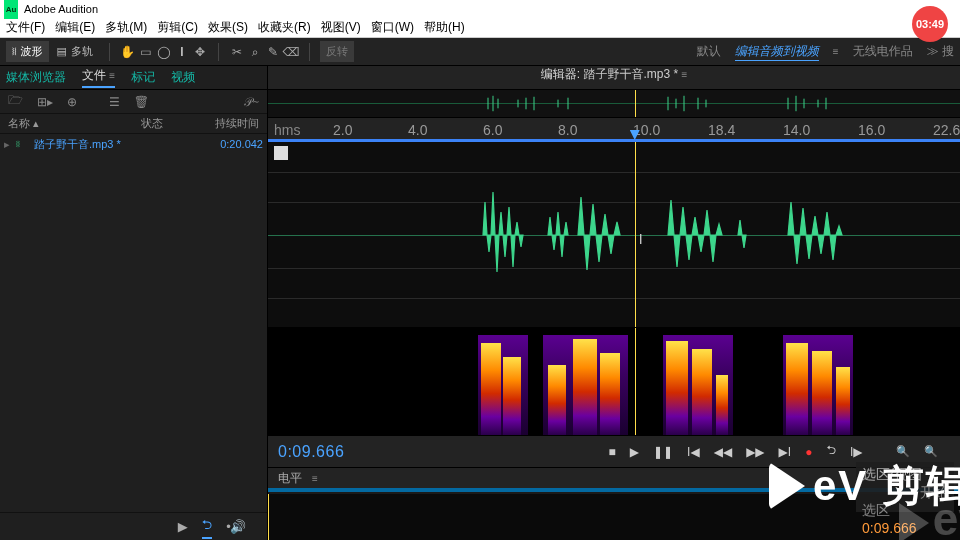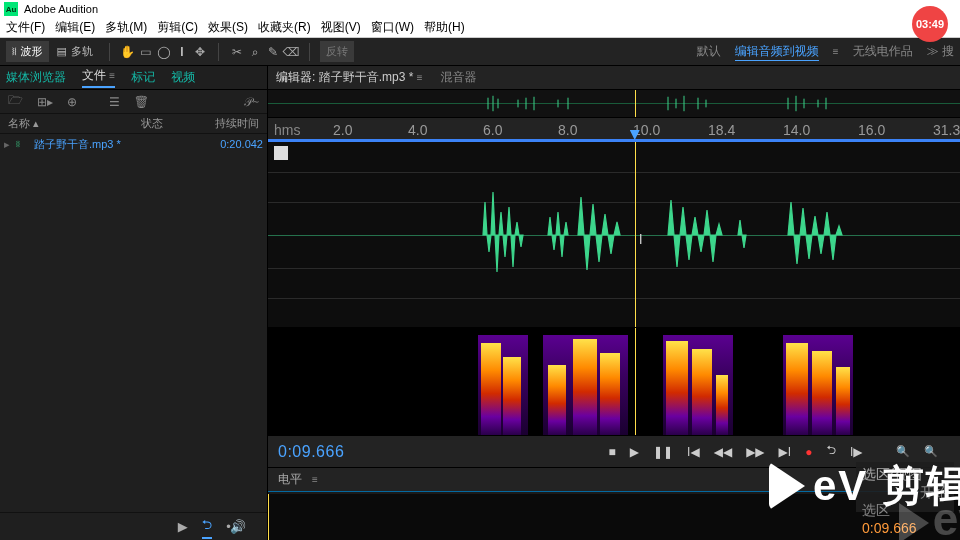--- a/index.html
+++ b/index.html
@@ -1,35 +1,35 @@
 <!DOCTYPE html>
 <html><head>
 <meta charset="utf-8">
 <style>
 * { margin: 0; padding: 0; box-sizing: border-box; font-family: "Segoe UI", Arial, sans-serif; user-select: none; }
 body { width: 960px; height: 540px; background: #1e1e1e; color: #ccc; font-size: 12px; overflow: hidden; position: relative; }
 
 
 .titlebar { height: 18px; background: #fff; color: #000; display: flex; align-items: center; padding-left: 4px; font-size: 11px; }
-.titlebar .logo { width: 14px; height: 14px; background: #00e676; display: inline-flex; align-items: center; justify-content: center; color: #003311; font-size: 8px; font-weight: bold; margin-right: 6px; }
+.titlebar .logo { width: 14px; height: 20px; background: #00e676; display: inline-flex; align-items: center; justify-content: center; color: #003311; font-size: 8px; font-weight: bold; margin-right: 6px; }
 
 
 .menubar { height: 20px; background: #fff; color: #000; display: flex; align-items: center; padding-left: 6px; font-size: 12px; gap: 10px; border-bottom: 1px solid #ccc; }
 .menubar span { cursor: default; }
 
 
 .toolbar { height: 28px; background: #232323; display: flex; align-items: center; border-bottom: 1px solid #000; padding: 0 6px; gap: 6px; }
 .tb-group { display: flex; align-items: center; gap: 2px; }
 .tb-btn { padding: 3px 6px; display: flex; align-items: center; gap: 4px; color: #bbb; font-size: 11px; }
 .tb-btn.active { background: #3a3a3a; color: #fff; }
 .tb-icon { width: 16px; height: 16px; display: flex; align-items: center; justify-content: center; color: #aaa; font-size: 12px; }
 .tb-sep { width: 1px; height: 18px; background: #444; margin: 0 4px; }
 .tb-right { margin-left: auto; display: flex; align-items: center; gap: 14px; }
 .tb-link { color: #888; font-size: 12px; }
-.tb-link.accent { color: #4aa3ff; border-bottom: 1px solid #4aa3ff; }
+.tb-link.accent { color: #4aa3ff; border-bottom: 1px solid #4aa3ff; font-style: italic; }
 
 
 .main { display: flex; height: 474px; }
 .left { width: 268px; background: #1f1f1f; display: flex; flex-direction: column; border-right: 1px solid #000; }
 .right { flex: 1; background: #1a1a1a; display: flex; flex-direction: column; }
 
 
 .panel-tabs { height: 24px; display: flex; align-items: center; border-bottom: 1px solid #000; padding: 0 6px; gap: 16px; }
 .ptab { color: #14b8a6; font-size: 12px; }
 .ptab.active { color: #ddd; border-bottom: 2px solid #4aa3ff; padding-bottom: 2px; }
@@ -51,21 +51,21 @@
 
 .left-bottom { margin-top: auto; }
 .play-mini { height: 28px; display: flex; align-items: center; justify-content: flex-end; padding-right: 20px; gap: 14px; border-top: 1px solid #111; }
 .play-mini .ic { color: #aaa; font-size: 13px; }
 .play-mini .ic.accent { color: #4aa3ff; }
 .left-tabs2 { height: 28px; display: flex; align-items: center; padding: 0 10px; gap: 20px; border-top: 1px solid #000; }
 .left-tabs2 .t { color: #888; }
 .left-tabs2 .t.active { color: #ccc; border-bottom: 2px solid #4aa3ff; padding-bottom: 3px; }
 
 
-.editor-tabs { height: 24px; display: flex; align-items: center; padding: 0 8px; gap: 18px; border-bottom: 1px solid #000; background: #232323; }
+.editor-tabs { height: 24px; display: flex; align-items: center; padding: 0 8px; gap: 18px; border-bottom: 1px solid #000; background: #232323; flex-direction: column; }
 .etab { color: #888; font-size: 12px; }
 .etab.active { color: #ddd; }
 .etab .fname { color: #ccc; }
 
 
 .overview { height: 28px; background: #111; position: relative; border-bottom: 1px solid #000; }
 .overview svg { width: 100%; height: 100%; }
 .ov-play { position: absolute; top: 0; bottom: 0; width: 1px; background: #ffde4a; left: 53%; }
 
 
@@ -89,21 +89,21 @@
 
 
 .transport { height: 32px; background: #232323; display: flex; align-items: center; padding: 0 10px; border-bottom: 1px solid #000; }
 .timecode { color: #4aa3ff; font-size: 16px; font-weight: 500; letter-spacing: 0.5px; }
 .tctrls { margin-left: auto; display: flex; align-items: center; gap: 14px; padding-right: 12px; }
 .tctrls .tc { color: #ccc; font-size: 12px; }
 .tctrls .rec { color: #ff3333; }
 .tctrls .zoom { color: #888; font-size: 11px; }
 
 
-.level-panel { height: 24px; background: #232323; display: flex; align-items: center; padding: 0 10px; gap: 10px; color: #aaa; font-size: 12px; border-bottom: 1px solid #0369a1; }
+.level-panel { height: 24px; background: #232323; display: flex; align-items: center; padding: 0 10px; gap: 10px; color: #aaa; font-size: 12px; border-bottom: 4px solid #0369a1; }
 .level-meter { flex: 1; height: 20px; background: #0a0a0a; margin-top: 2px; position: relative; }
 .level-meter .bar { position: absolute; top: 0; bottom: 0; left: 0; width: 1px; background: #ffde4a; }
 
 
 .sel-panel { position: absolute; right: 6px; bottom: 28px; width: 98px; height: 50px; background: rgba(30,30,30,0.9); color: #888; font-size: 14px; padding: 4px 6px; }
 .sel-panel .lbl { color: #aaa; }
 .sel-panel .val { color: #ff9a3a; }
 
 
 .clock { position: absolute; top: 6px; right: 12px; width: 36px; height: 36px; border-radius: 50%; background: #ef4444; color: #fff; display: flex; align-items: center; justify-content: center; font-size: 11px; font-weight: 600; }
@@ -249,21 +249,21 @@
     <div class="ruler">
       <span class="hms">hms</span>
       <span class="tick" style="left:65px">2.0</span>
       <span class="tick" style="left:140px">4.0</span>
       <span class="tick" style="left:215px">6.0</span>
       <span class="tick" style="left:290px">8.0</span>
       <span class="tick" style="left:365px">10.0</span>
       <span class="tick" style="left:440px">18.4</span>
       <span class="tick" style="left:515px">14.0</span>
       <span class="tick" style="left:590px">16.0</span>
-      <span class="tick" style="left:665px">31.3</span>
+      <span class="tick" style="left:665px">22.6</span>
       <div class="playhead"></div>
     </div>
 
     <div class="wave-area">
       <div class="wave-glyph"></div>
       <div class="hgrid" style="top:30px"></div>
       <div class="hgrid" style="top:60px"></div>
       <div class="hgrid" style="top:93px;background:#3dd68c;opacity:0.5"></div>
       <div class="hgrid" style="top:126px"></div>
       <div class="hgrid" style="top:156px"></div>

